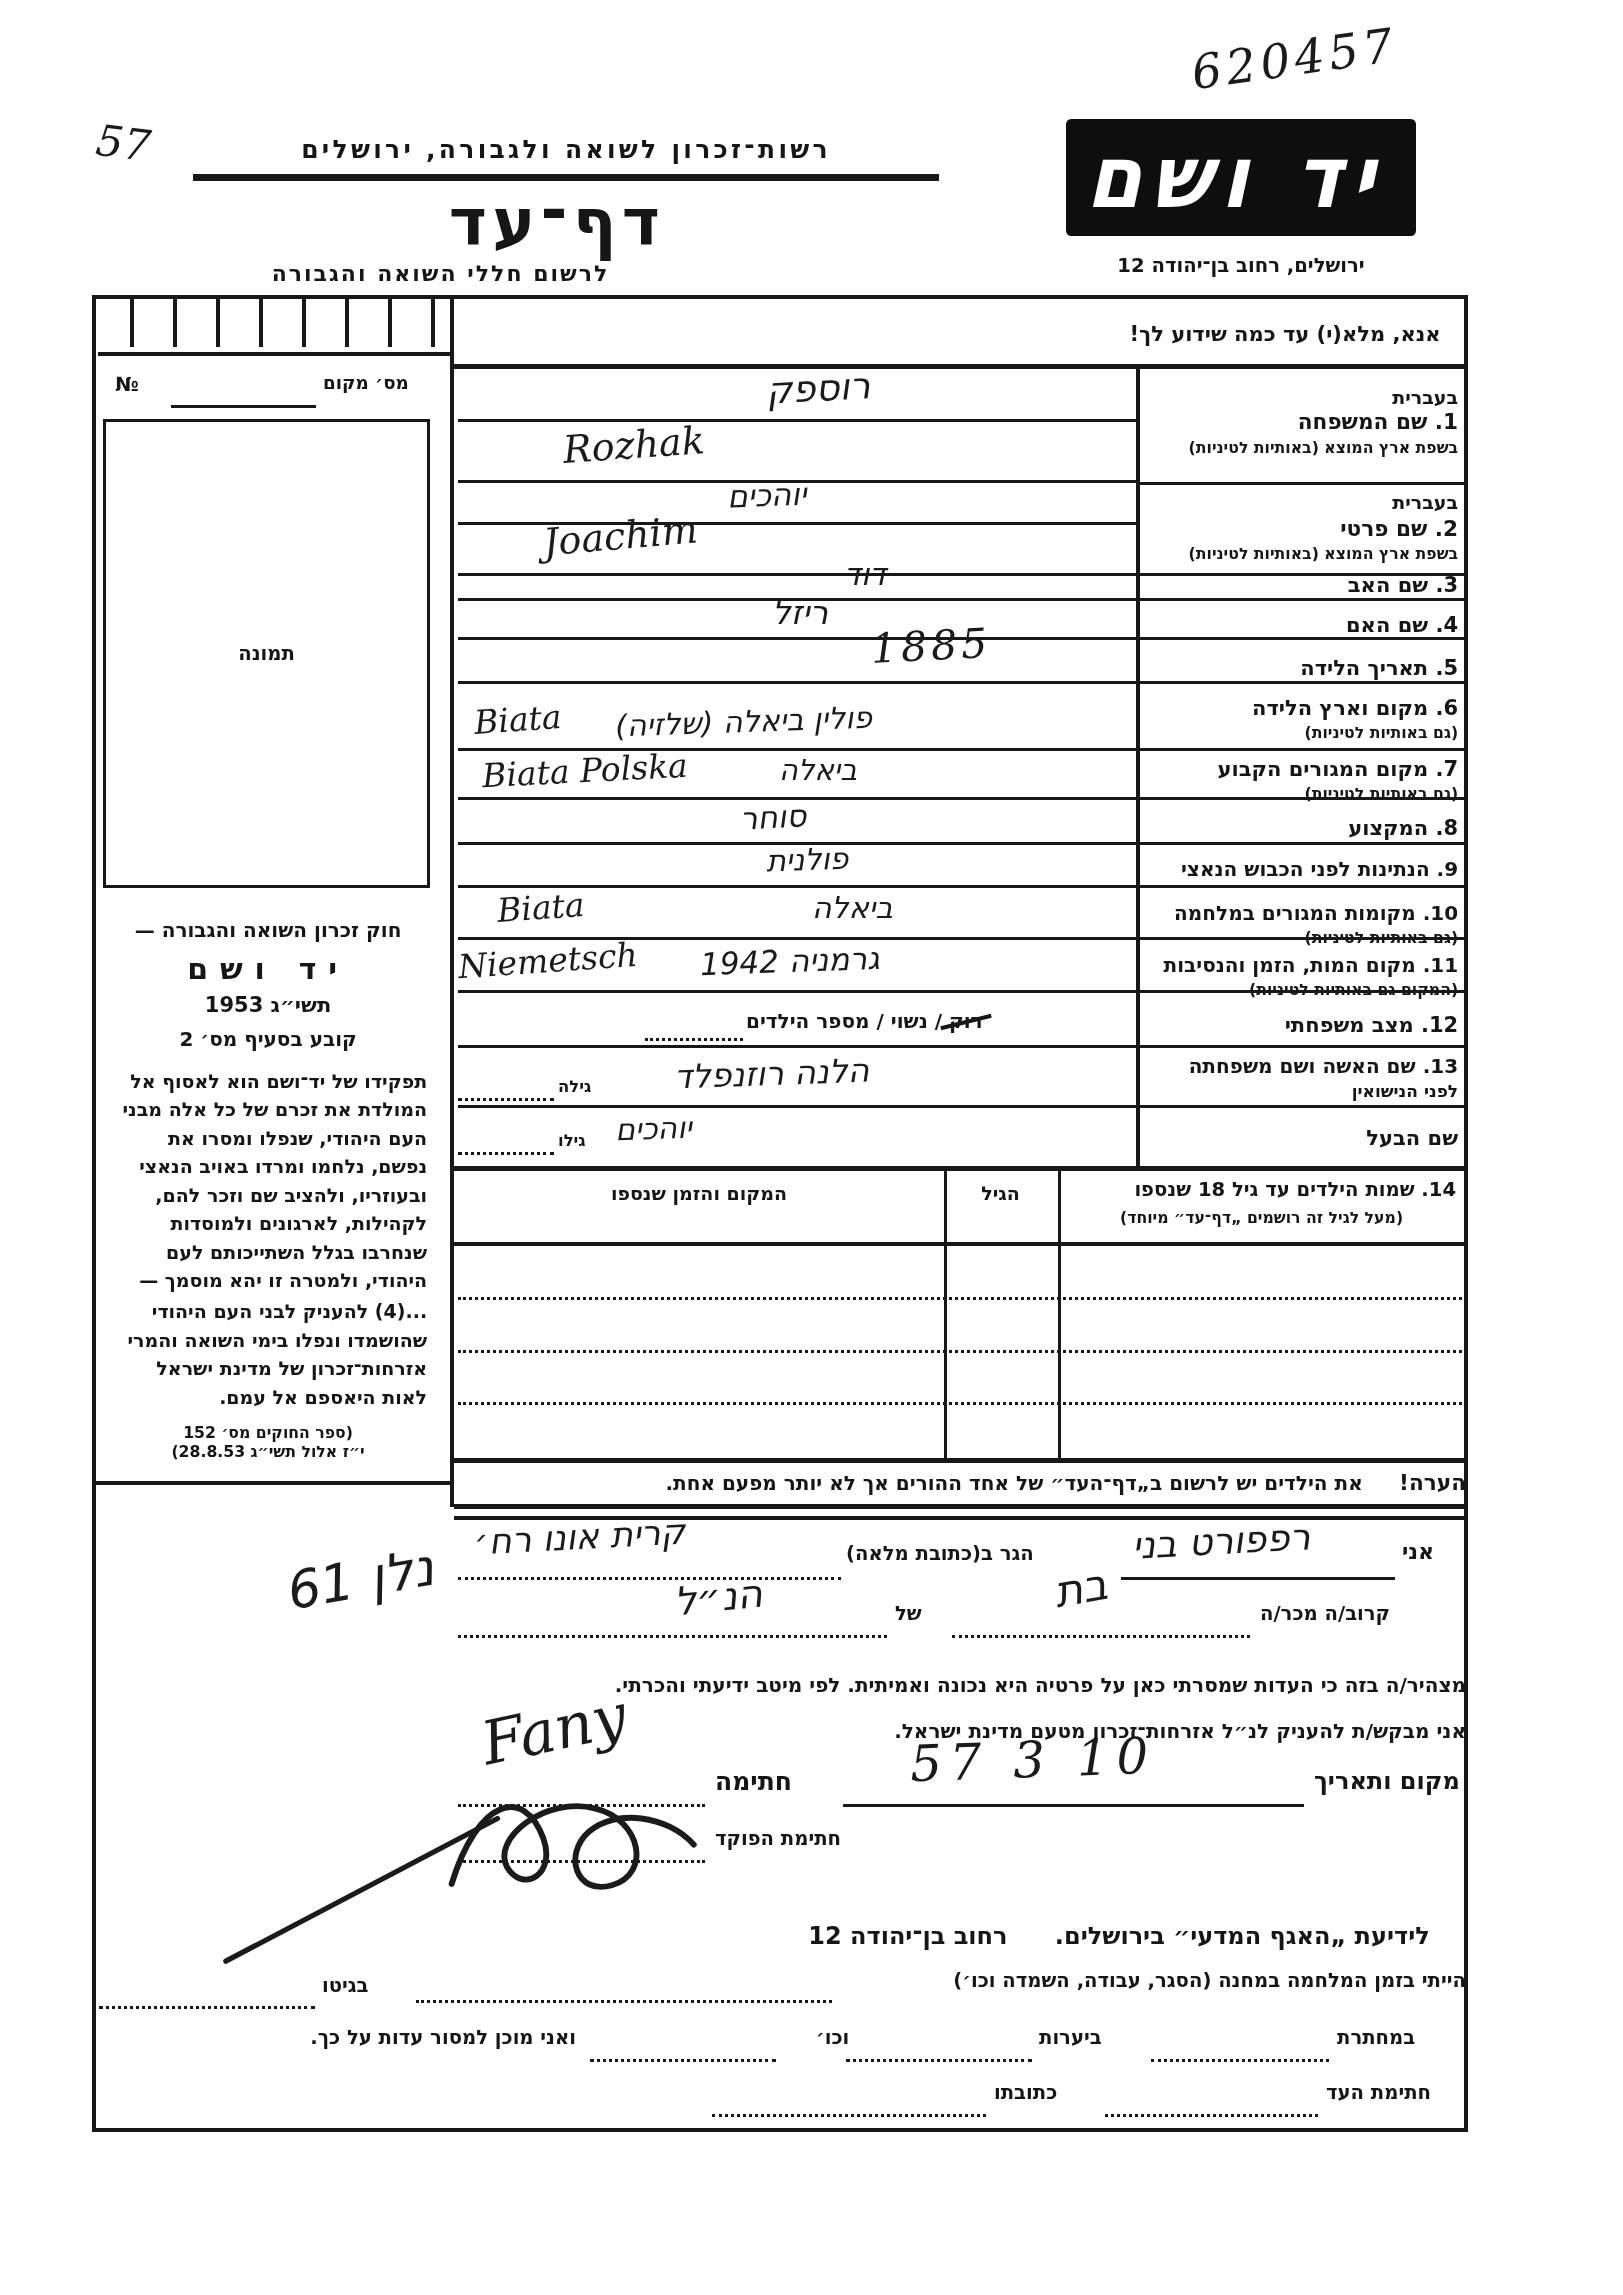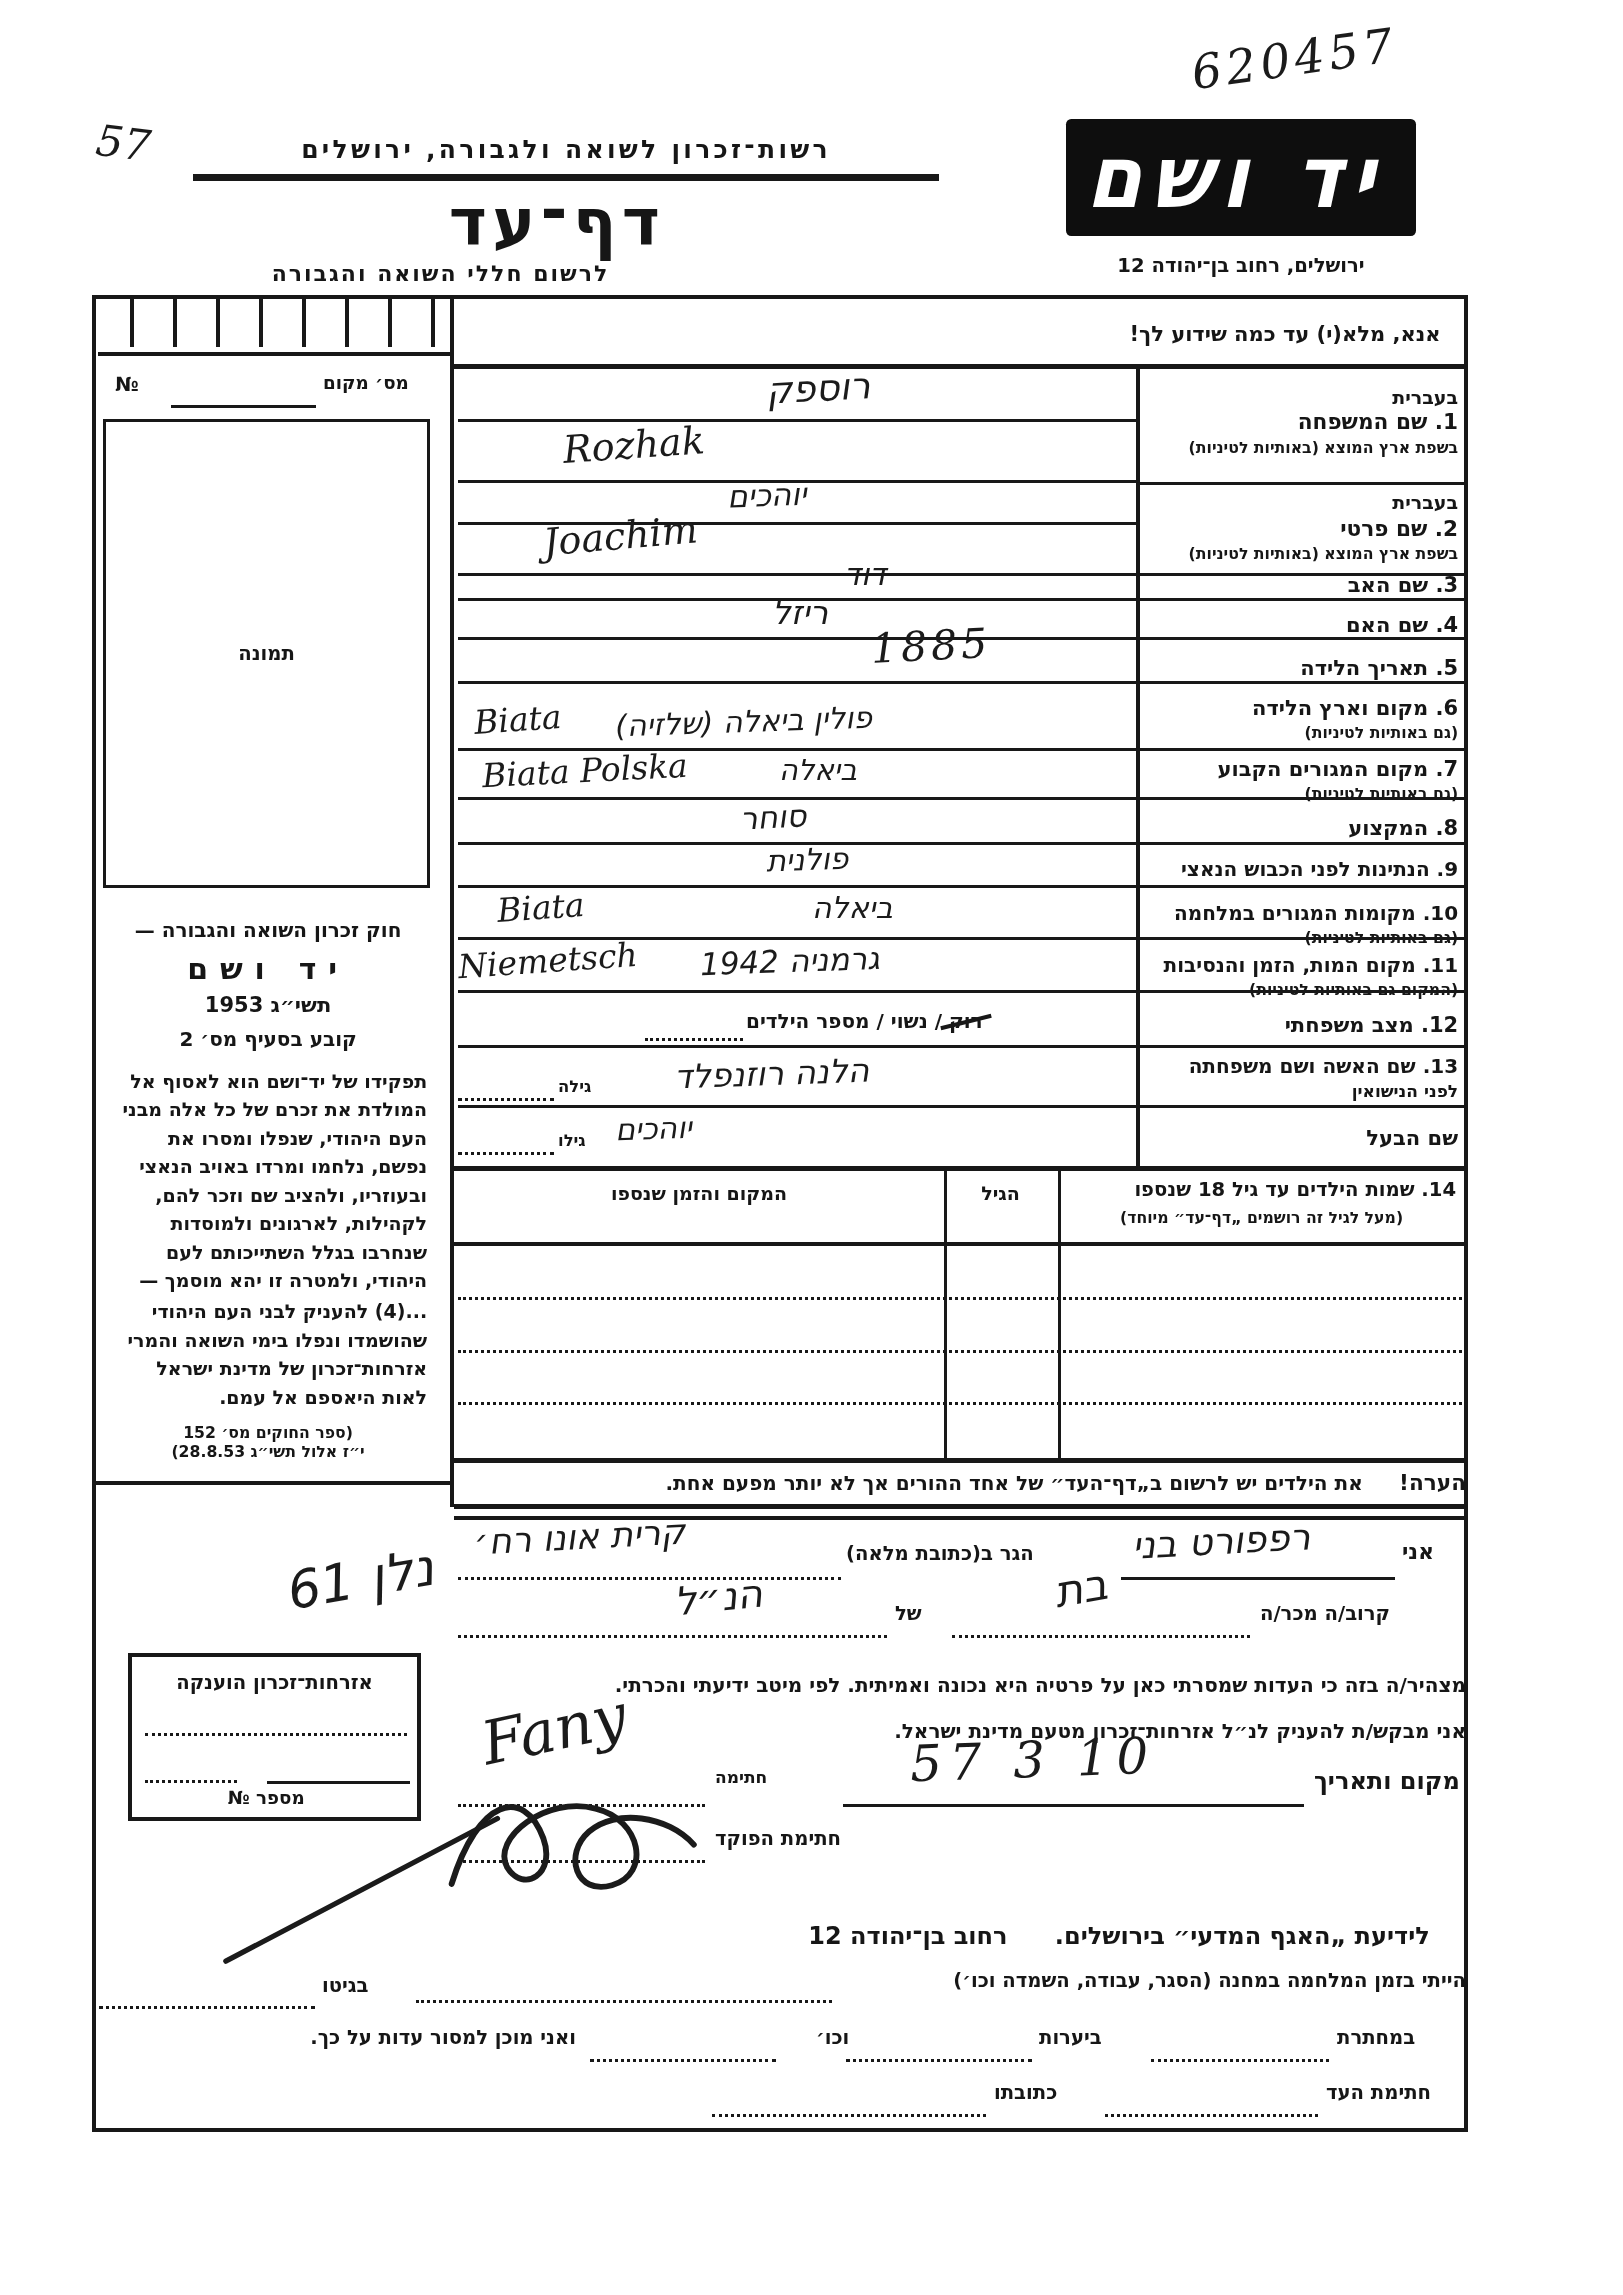--- a/index.html
+++ b/index.html
@@ -66,27 +66,20 @@
     <div class="p ctr" style="font-size:20px;margin-top:10.5px;">קובע בסעיף מס׳ 2</div>
     <div class="p rgt" style="font-size:19px;line-height:1.5;margin-top:15.7px;">תפקידו של יד־ושם הוא לאסוף אל המולדת את זכרם של כל אלה מבני העם היהודי, שנפלו ומסרו את נפשם, נלחמו ומרדו באויב הנאצי ובעוזריו, ולהציב שם וזכר להם, לקהילות, לארגונים ולמוסדות שנחרבו בגלל השתייכותם לעם היהודי, ולמטרה זו יהא מוסמך —</div>
     <div class="p rgt" style="font-size:19px;line-height:1.5;margin-top:2.6px;">...(4) להעניק לבני העם היהודי שהושמדו ונפלו בימי השואה והמרי אזרחות־זכרון של מדינת ישראל לאות היאספם אל עמם.</div>
     <div class="p ctr" style="font-size:15.7px;margin-top:11.8px;">(ספר החוקים מס׳ 152</div>
     <div class="p ctr" style="font-size:15.7px;">י״ז אלול תשי״ג 28.8.53)</div>
   </div>
   <div class="ln" style="left:96px;top:1481px;width:357px;height:3.9px;"></div>
 
   <div class="a hwh" style="left:287px;top:1549px;font-size:52px;transform:rotate(-10deg);">נלן 61</div>
 
-  <div class="a" style="left:128px;top:1653px;width:293px;height:168px;border:4.6px solid #181818;">
-    <div class="p ctr" style="position:absolute;left:0;top:14.4px;width:100%;font-size:19.6px;">אזרחות־זכרון הוענקה</div>
-    <div class="dt" style="left:13px;top:76px;width:262px;"></div>
-    <div class="dt" style="left:13px;top:123px;width:92px;"></div>
-    <div class="ln" style="left:135px;top:124px;width:143px;height:3.3px;"></div>
-    <div class="a p" style="left:15.7px;top:130px;width:157px;font-size:18.3px;direction:rtl;">מספר №</div>
-  </div>
 
   <div class="a p ctr" style="left:1113px;top:322px;width:344px;font-size:21px;">אנא, מלא(י) עד כמה שידוע לך!</div>
   <div class="ln" style="left:454px;top:364px;width:1013px;height:5.2px;"></div>
   <div class="ln" style="left:1136px;top:364px;width:3.9px;height:805px;"></div>
 
   <div class="a lblblk" style="left:1144px;top:386px;width:318px;">
     <div class="p" style="font-size:19px;">בעברית</div>
     <div class="p" style="font-size:21.6px;margin-top:1px;">1. שם המשפחה</div>
     <div class="p" style="font-size:15.7px;margin-top:3.9px;">בשפת ארץ המוצא (באותיות לטיניות)</div>
   </div>
@@ -219,21 +212,21 @@
   <div class="a p" style="left:895px;top:1602px;font-size:19.6px;">של</div>
   <div class="dt" style="left:458px;top:1635px;width:429px;"></div>
   <div class="a hwh" style="left:674px;top:1575px;font-size:39px;transform:rotate(-6deg);">הנ״ל</div>
 
   <div class="a p rgt" style="left:458px;top:1673px;width:1008px;font-size:20px;">מצהיר/ה בזה כי העדות שמסרתי כאן על פרטיה היא נכונה ואמיתית. לפי מיטב ידיעתי והכרתי.</div>
   <div class="a p rgt" style="left:458px;top:1719px;width:1008px;font-size:20px;">אני מבקש/ת להעניק לנ״ל אזרחות־זכרון מטעם מדינת ישראל.</div>
 
   <div class="a p" style="left:1314px;top:1767px;font-size:24px;">מקום ותאריך</div>
   <div class="ln" style="left:843px;top:1804px;width:461px;height:3.3px;"></div>
   <div class="a hwl" style="left:910px;top:1731px;font-size:50px;letter-spacing:7.9px;transform:rotate(-2deg);">10 3 57</div>
-  <div class="a p" style="left:715px;top:1767px;font-size:17px;">חתימה</div>
+  <div class="a p" style="left:715px;top:1767px;font-size:25px;">חתימה</div>
   <div class="dt" style="left:458px;top:1804px;width:247px;"></div>
   <div class="a hwl" style="left:481px;top:1694px;font-size:60px;transform:rotate(-12deg);">Fany</div>
 
   <div class="a p" style="left:715px;top:1827px;font-size:19.6px;">חתימת הפוקד</div>
   <div class="dt" style="left:458px;top:1860px;width:247px;"></div>
 
   <svg class="a" style="left:216px;top:1753px;" width="576" height="216" viewBox="0 0 880 330">
     <path d="M360,200 C400,70 470,50 500,130 C520,185 470,215 445,175 C420,130 505,65 580,85 C650,102 665,185 605,202 C550,218 530,155 570,120 C610,85 690,95 730,140" fill="none" stroke="#1b1b1b" stroke-width="9" stroke-linecap="round"></path>
     <path d="M430,100 L15,318" fill="none" stroke="#1b1b1b" stroke-width="8" stroke-linecap="round"></path>
   </svg>

